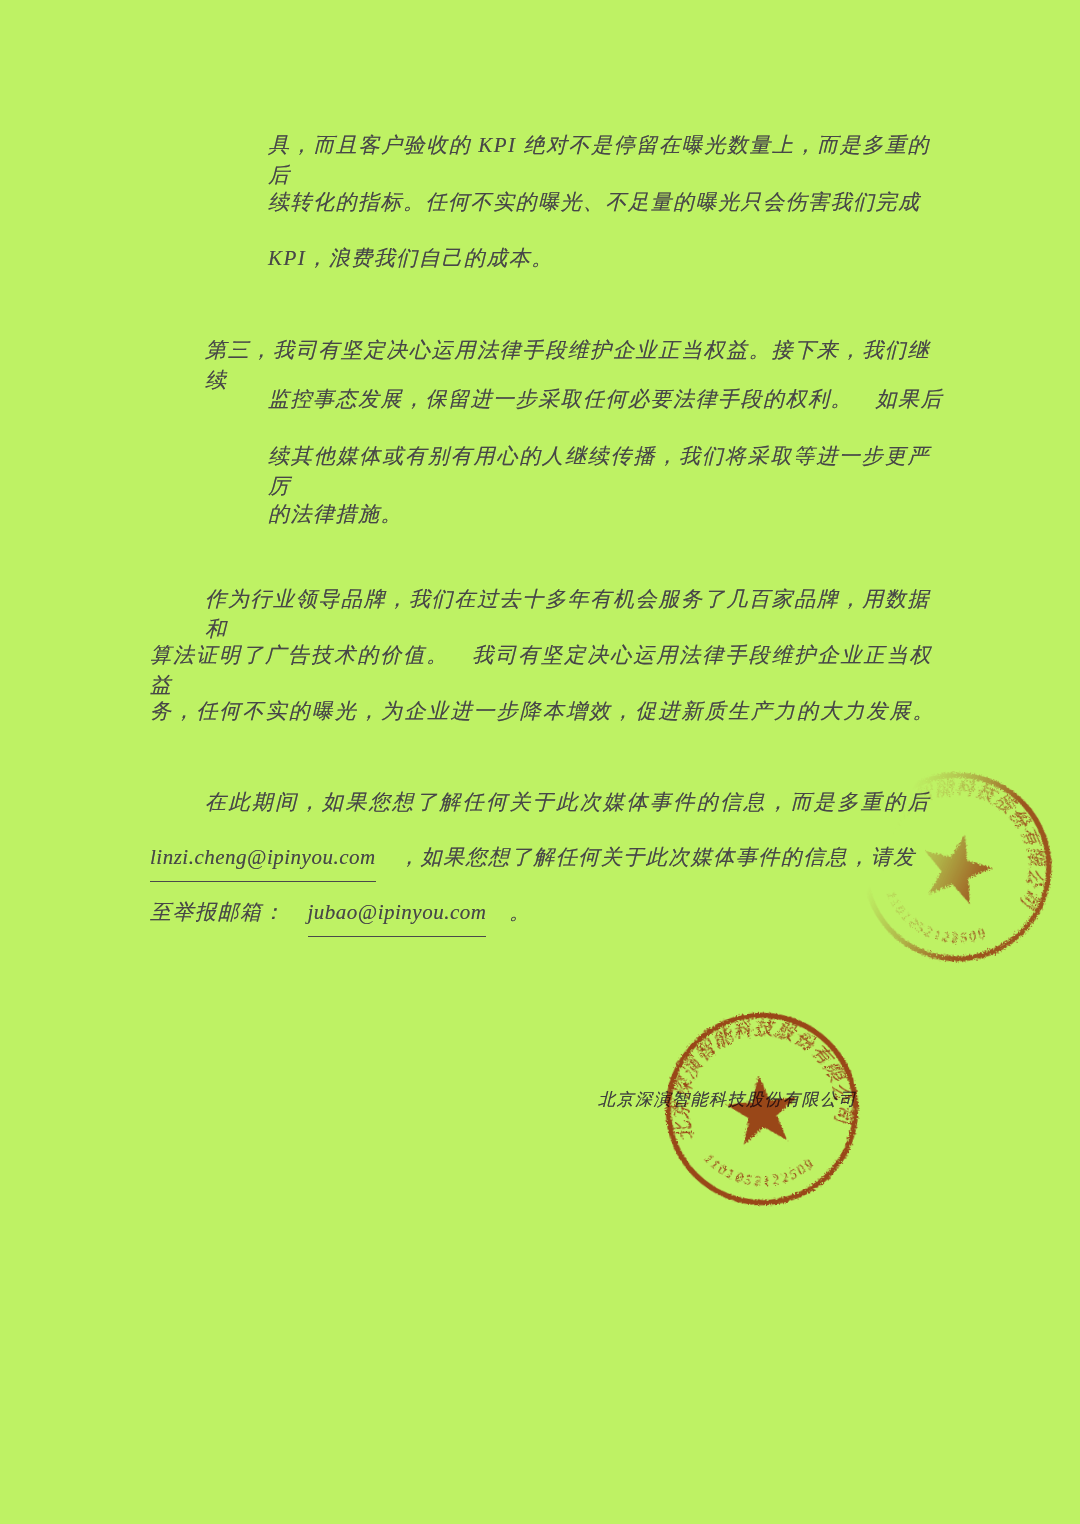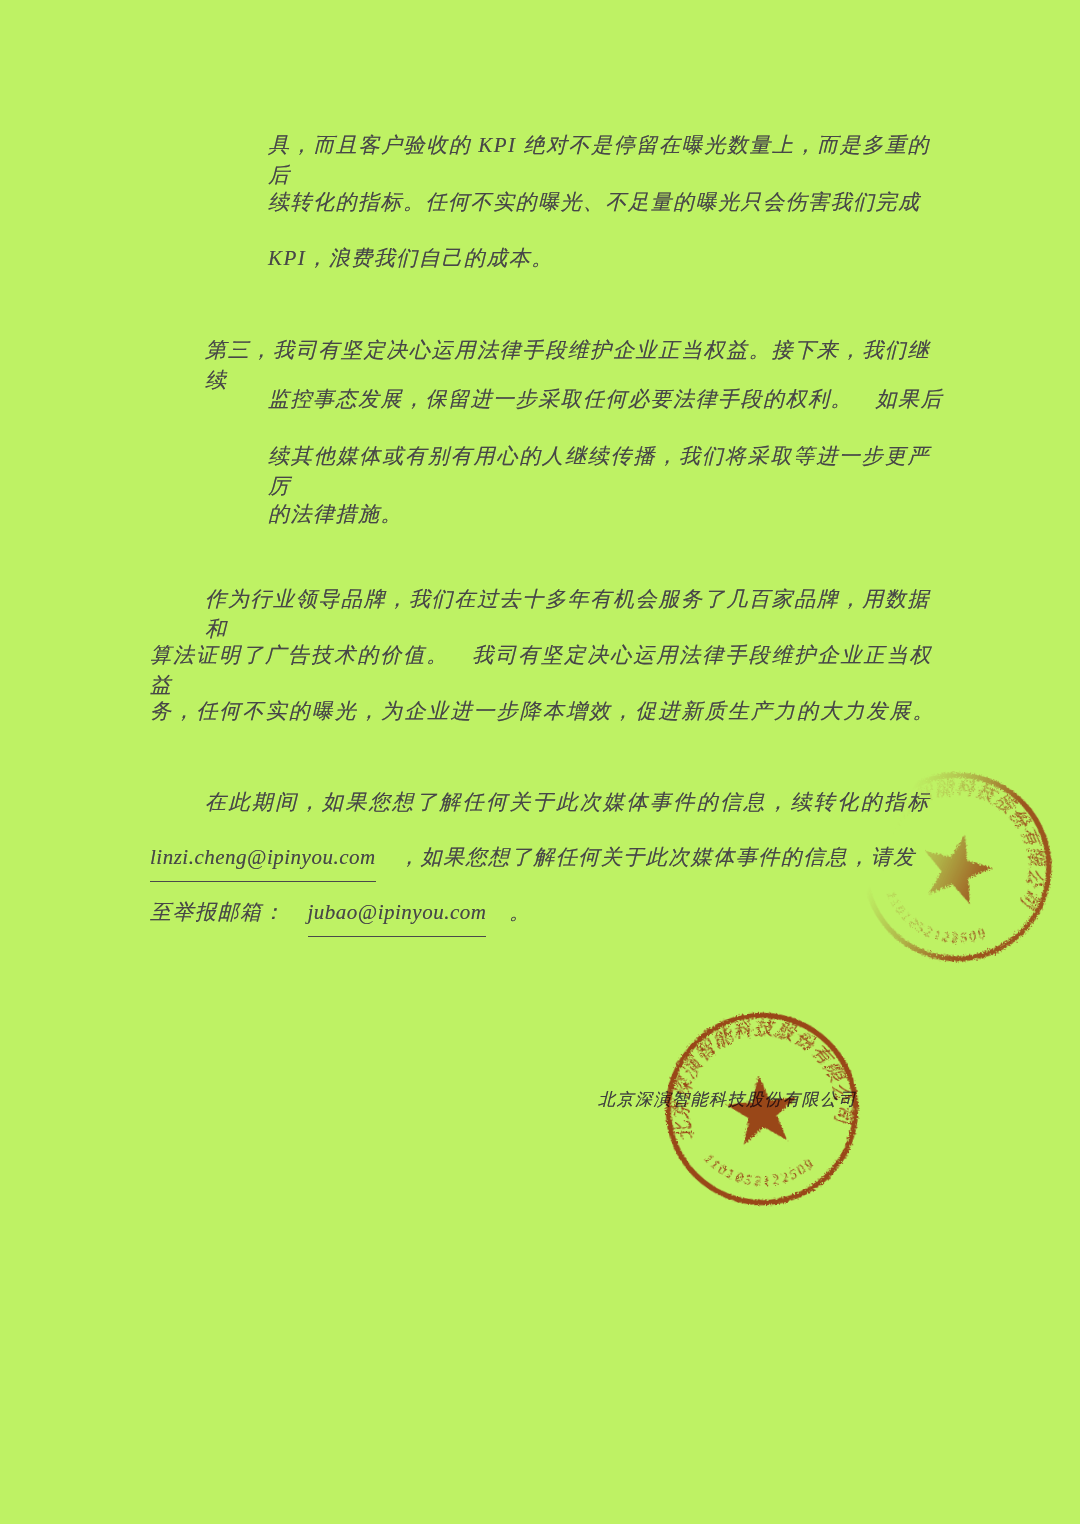--- a/index.html
+++ b/index.html
@@ -79,21 +79,21 @@
 
   <div class="ln just" style="top:327px;left:205px;width:725px;margin-top:8px;">第三，我司有坚定决心运用法律手段维护企业正当权益。接下来，我们继续</div>
   <div class="ln" style="top:384px;left:268px;">监控事态发展，保留进一步采取任何必要法律手段的权利。　如果后</div>
   <div class="ln just" style="top:441px;left:268px;width:662px;">续其他媒体或有别有用心的人继续传播，我们将采取等进一步更严厉</div>
   <div class="ln" style="top:499px;left:268px;">的法律措施。</div>
 
   <div class="ln just" style="top:584px;left:205px;width:725px;">作为行业领导品牌，我们在过去十多年有机会服务了几百家品牌，用数据和</div>
   <div class="ln just" style="top:640px;left:150px;width:782px;">算法证明了广告技术的价值。　我司有坚定决心运用法律手段维护企业正当权益</div>
   <div class="ln just" style="top:696px;left:150px;width:785px;">务，任何不实的曝光，为企业进一步降本增效，促进新质生产力的大力发展。</div>
 
-  <div class="ln just" style="top:787px;left:205px;width:725px;">在此期间，如果您想了解任何关于此次媒体事件的信息，续转化的指标</div>
+  <div class="ln just" style="top:787px;left:205px;width:725px;">在此期间，如果您想了解任何关于此次媒体事件的信息，而是多重的后</div>
 
   <div class="ln" style="top:842px;left:150px;">
     <span class="email">linzi.cheng@ipinyou.com</span><span>　，如果您想了解任何关于此次媒体事件的信息，请发</span>
   </div>
 
   <div class="ln" style="top:897px;left:150px;">
     <span>至举报邮箱：　</span><span class="email">jubao@ipinyou.com</span><span>　。</span>
   </div>
 
   <div class="sig">北京深演智能科技股份有限公司</div>

